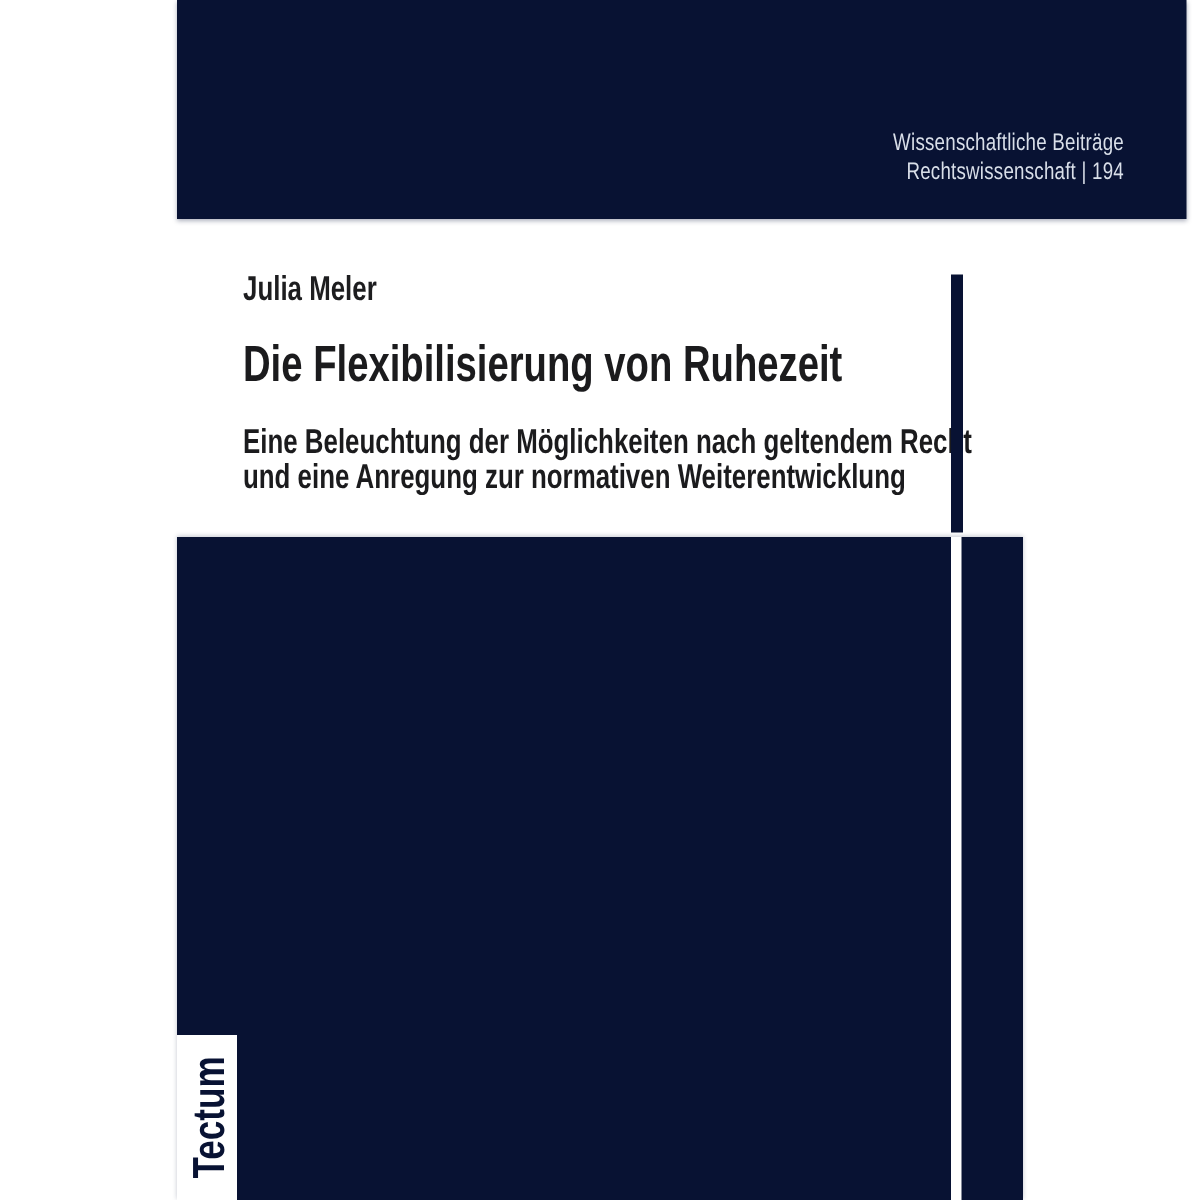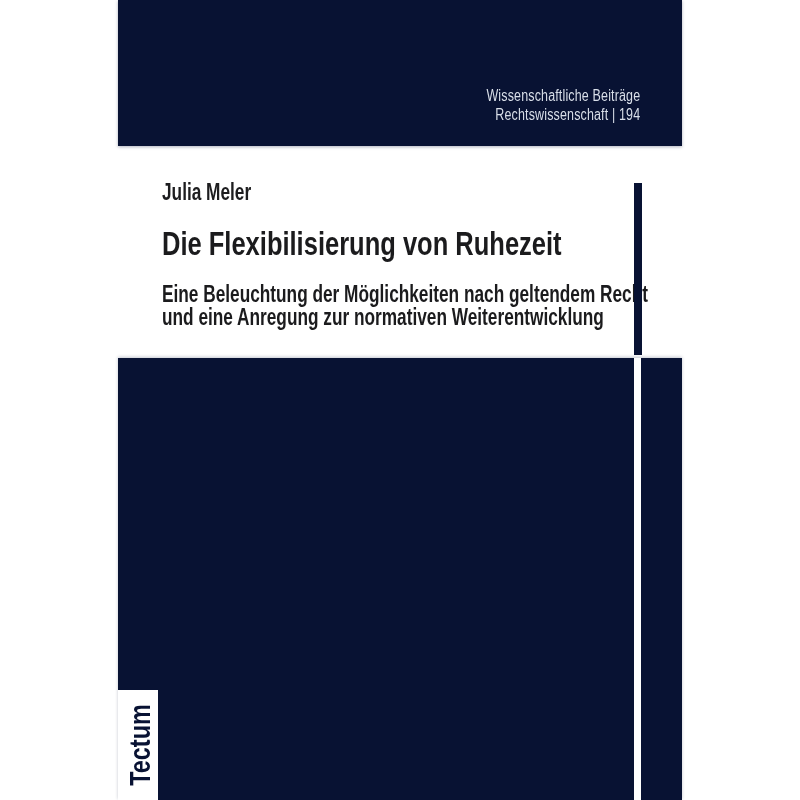--- a/index.html
+++ b/index.html
@@ -15,21 +15,21 @@
     position: relative;
     width: 800px;
     height: 800px;
     background: #ffffff;
   }
   
   .top-block {
     position: absolute;
     left: 118px;
     top: 0;
-    width: 564px;
+    width: 673px;
     height: 146px;
     background: #081233;
     box-shadow: 0 1px 3px rgba(25, 35, 70, 0.35);
   }
   .series {
     position: absolute;
     right: 42px;
     top: 86px;
     text-align: right;
     color: #d9dfe9;

